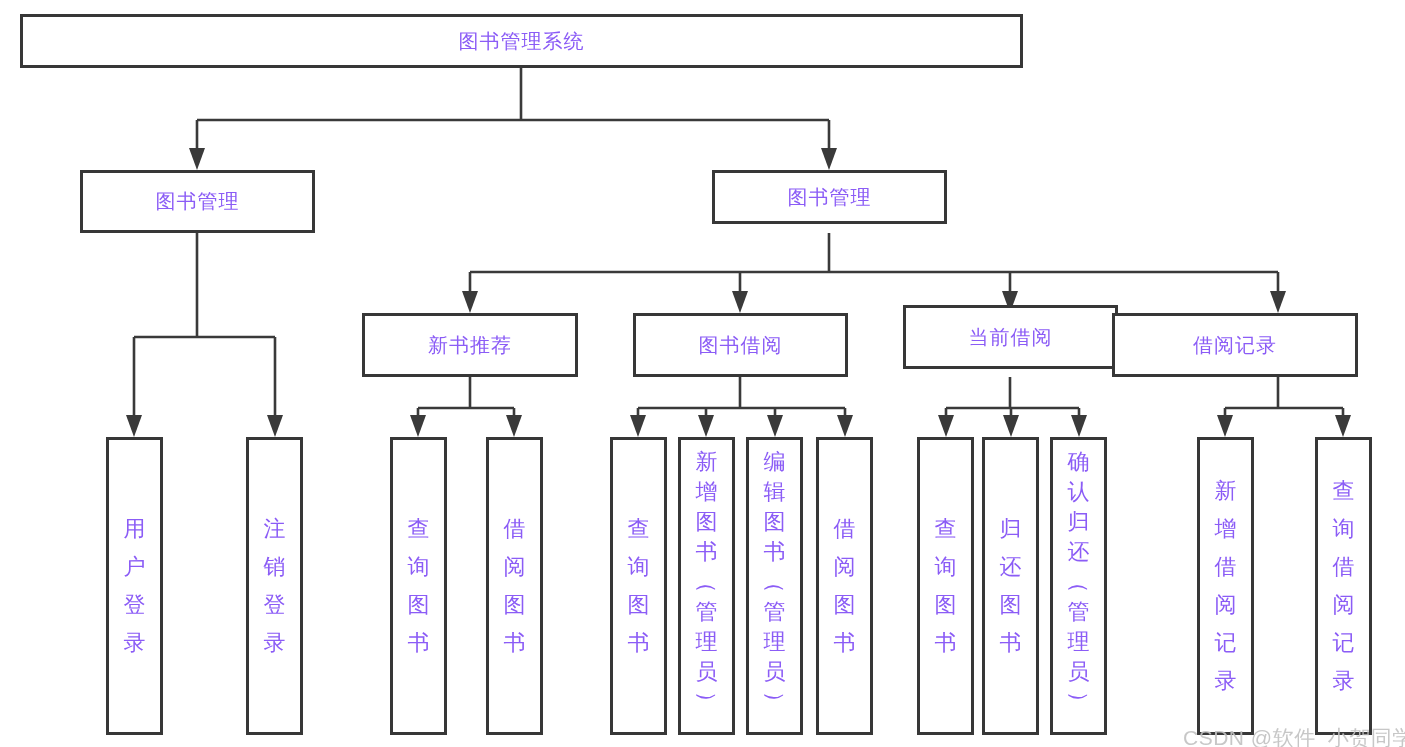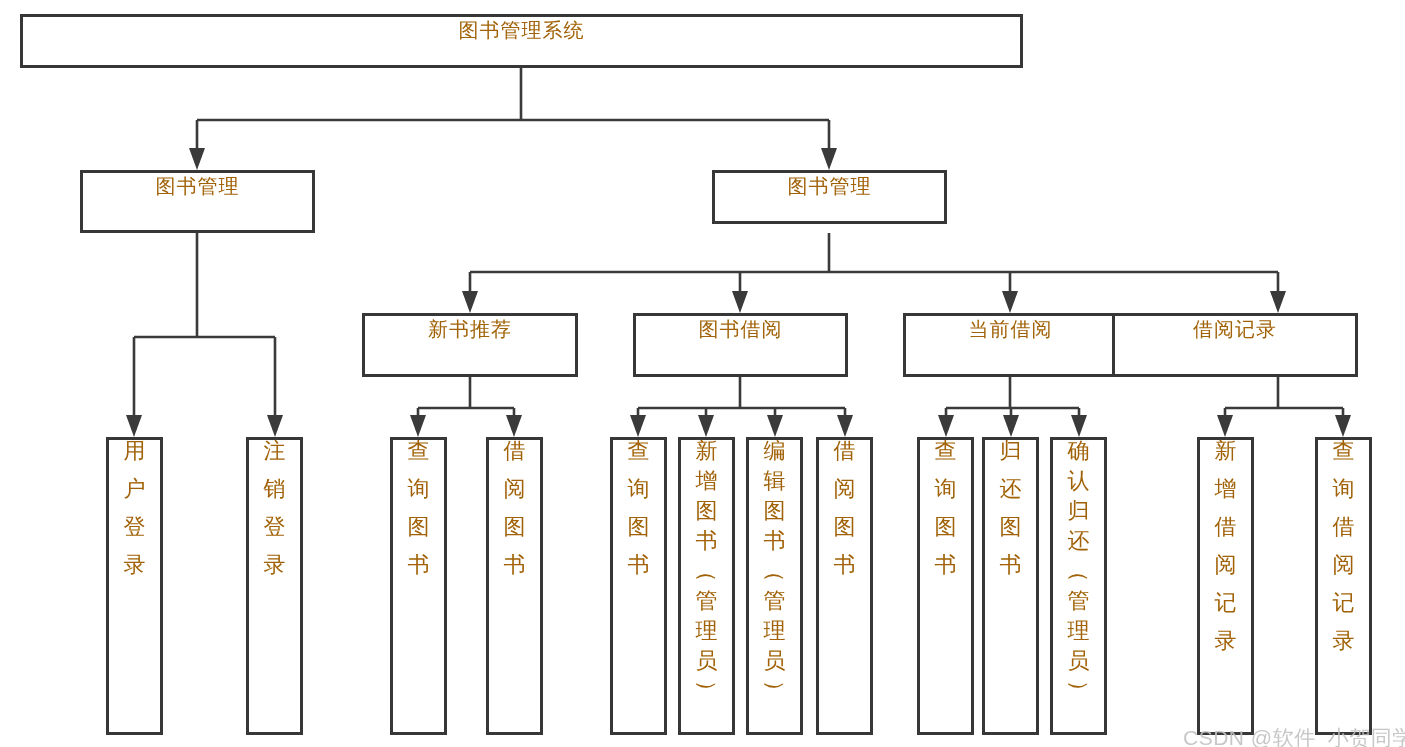--- a/index.html
+++ b/index.html
@@ -3,22 +3,22 @@
 <meta charset="utf-8">
 <style>
   html,body{margin:0;padding:0;background:#ffffff;}
   #canvas{
     position:relative;width:1405px;height:747px;background:#ffffff;
     font-family:"Liberation Sans","DejaVu Sans",sans-serif;overflow:hidden;
   }
   #wires{position:absolute;left:0;top:0;width:1405px;height:747px;}
   .box{
     position:absolute;box-sizing:border-box;background:#ffffff;
-    border:3px solid #373737;color:#a16207;
-    display:flex;align-items:flex-start;justify-content:center;
+    border:3px solid #373737;color:#8b5cf6;
+    display:flex;align-items:center;justify-content:center;
     font-size:20px;letter-spacing:1px;white-space:nowrap;
   }
   .leaf{width:57px;height:298px;}
   .vtext{display:flex;flex-direction:column;align-items:center;justify-content:center;
          font-size:22px;letter-spacing:0;}
   .vchar{display:block;line-height:1;margin-bottom:16px;}
   .vchar:last-child{margin-bottom:0;}
   .long .vchar{margin-bottom:8px;}
   .rot{transform:rotate(90deg);}
   #watermark{
@@ -75,21 +75,21 @@
   <div class="box" style="left:712px;top:170px;width:235px;height:54px">
     <span>图书管理</span>
   </div>
 
   <div class="box" style="left:362px;top:313px;width:216px;height:64px">
     <span>新书推荐</span>
   </div>
   <div class="box" style="left:633px;top:313px;width:215px;height:64px">
     <span>图书借阅</span>
   </div>
-  <div class="box" style="left:903px;top:313px;width:215px;height:64px">
+  <div class="box" style="left:903px;top:305px;width:215px;height:64px">
     <span>当前借阅</span>
   </div>
   <div class="box" style="left:1112px;top:313px;width:246px;height:64px">
     <span>借阅记录</span>
   </div>
 
   <div class="box leaf" style="left:106px;top:437px">
     <span class="vtext">
         <span class="vchar">用</span>
         <span class="vchar">户</span>

